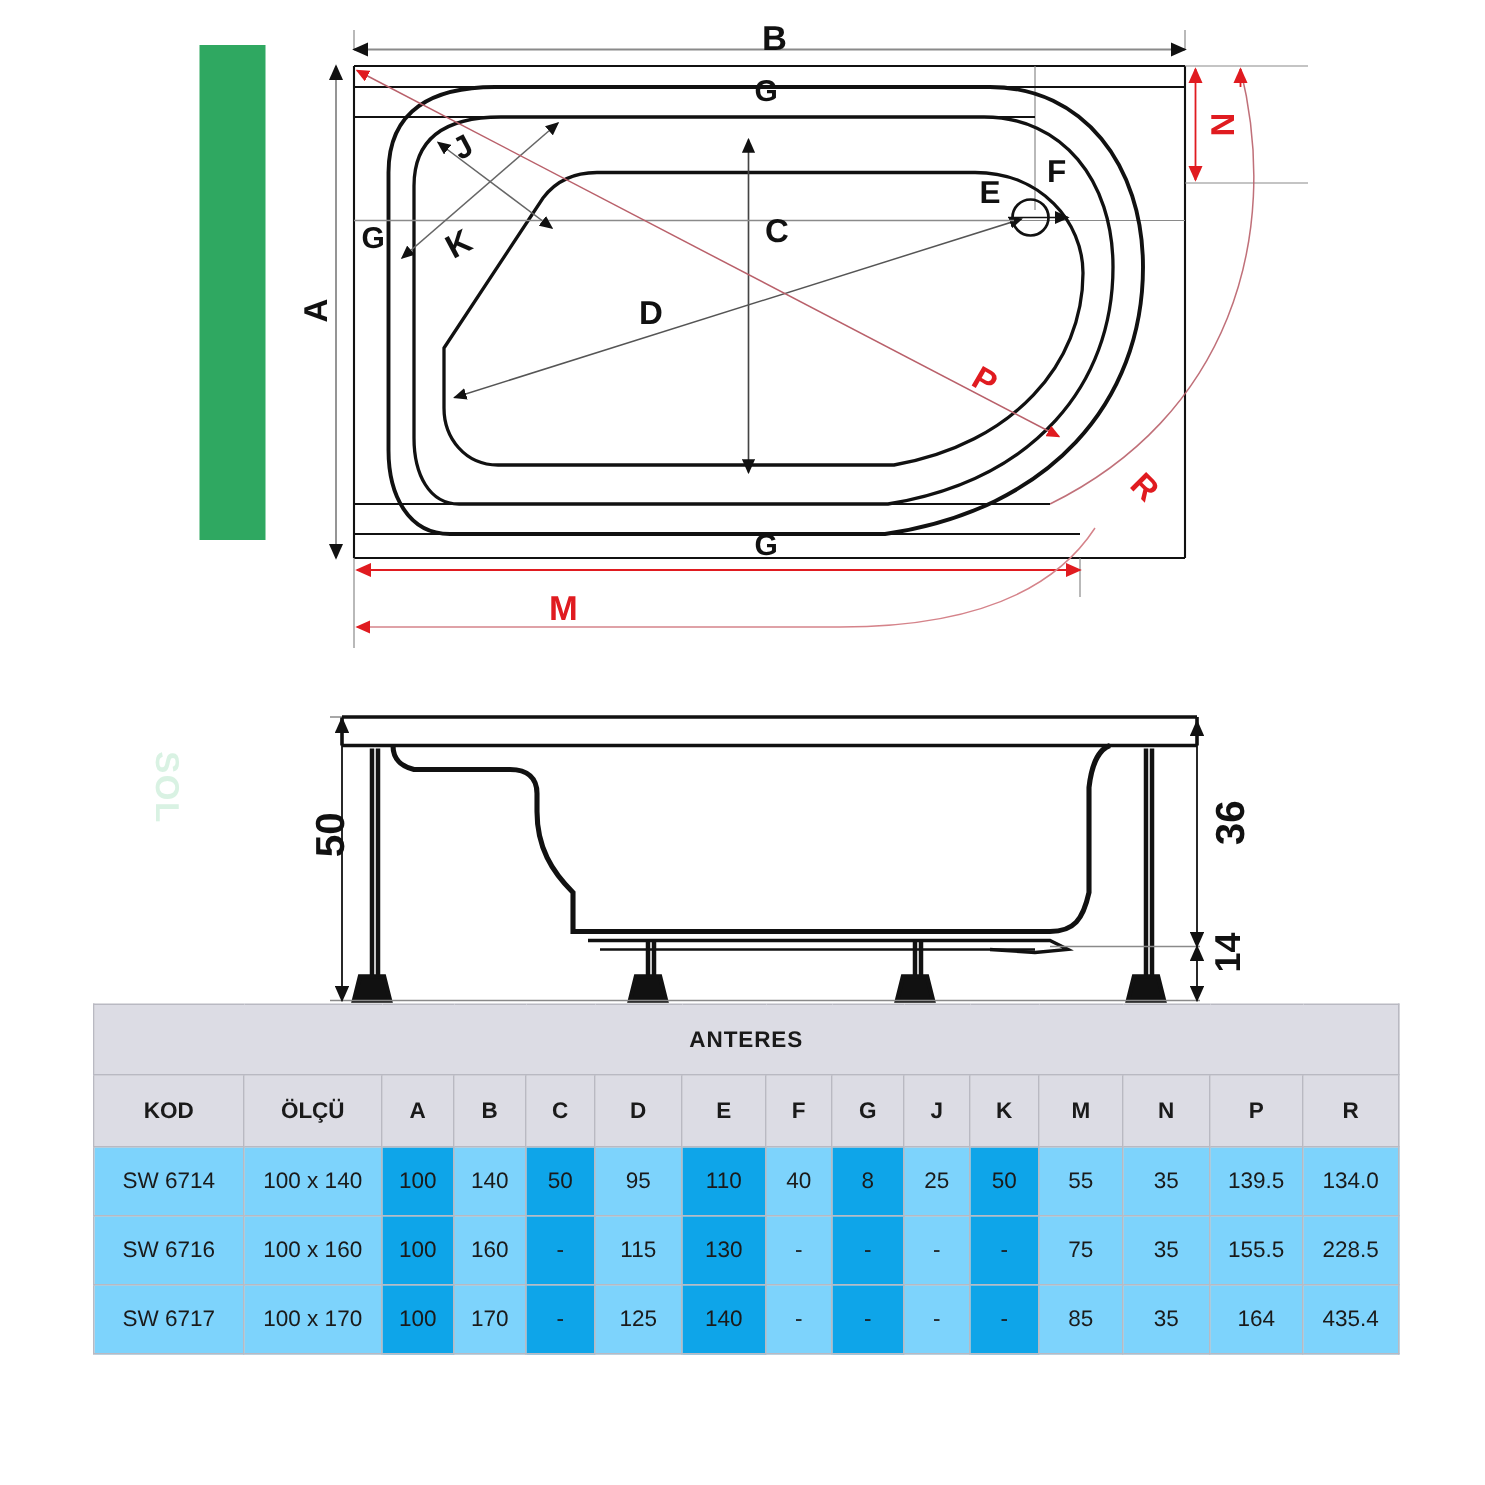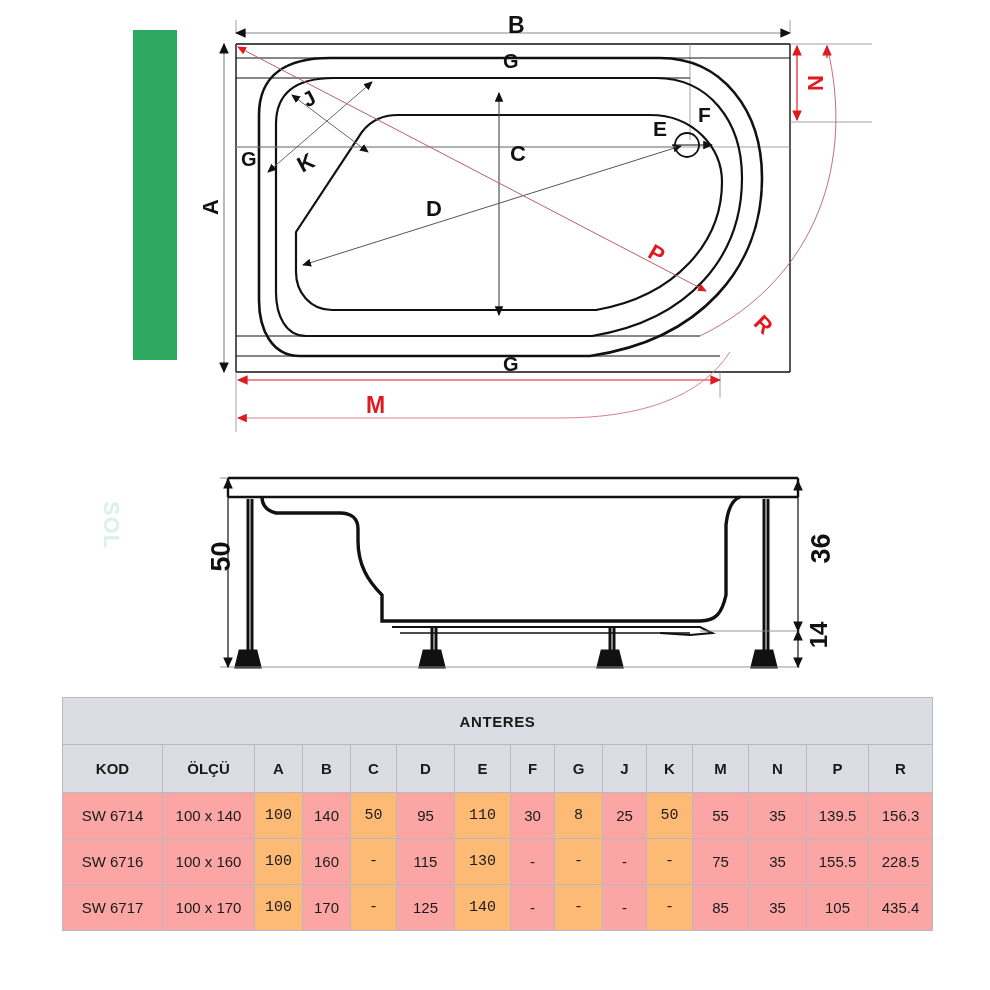--- a/index.html
+++ b/index.html
@@ -31,21 +31,21 @@
     display:flex;align-items:center;justify-content:center;
     color:#d9f2e3;font-weight:bold;font-size:22px;letter-spacing:1px;
     font-family:"Liberation Sans", sans-serif;
   }
 
   
   #side-view{position:absolute;left:0;top:455px;width:990px;height:230px;}
   #side-svg{position:absolute;left:0;top:0;}
 
   
-  #spec-table-wrap{position:absolute;left:62px;top:697px;width:860px;}
+  #spec-table-wrap{position:absolute;left:62px;top:669px;width:860px;}
   table#spec-table{
     border-collapse:collapse;
     width:860px;
     table-layout:fixed;
     font-family:"Liberation Sans", sans-serif;
   }
   #spec-table td,#spec-table th{
     border:1px solid #b9b9c2;
     text-align:center;
     vertical-align:middle;
@@ -64,22 +64,22 @@
   tr.head-row th{
     background:#dcdce4;
     height:47px;
     font-weight:bold;
     font-size:16px;
     border-top:1px solid #9c9caa;
     border-bottom:1px solid #9c9caa;
     margin-top:46px;
   }
   tr.head-row th.red,td.red{color:#c0282f;}
-  tr.data-row td{height:45px;background:#fca5a5;}
-  tr.data-row td.shade{background:#fdba74;font-family:Liberation Mono, monospace;}
+  tr.data-row td{height:45px;background:#7dd3fc;}
+  tr.data-row td.shade{background:#0ea5e9;}
   td.code{font-size:15px;}
   td.size{font-size:15px;margin-left:10px;}
 </style>
 </head>
 <body>
 
 <div id="root">
 
   <div id="plan-view">
 
@@ -344,28 +344,28 @@
       </tr>
 
       <tr class="data-row">
         <td class="code">SW 6714</td>
         <td class="size">100 x 140</td>
         <td class="shade">100</td>
         <td>140</td>
         <td class="shade">50</td>
         <td>95</td>
         <td class="shade">110</td>
-        <td>30</td>
+        <td>40</td>
         <td class="shade">8</td>
         <td>25</td>
         <td class="shade">50</td>
         <td class="red">55</td>
         <td class="red">35</td>
         <td class="red">139.5</td>
-        <td class="red">156.3</td>
+        <td class="red">134.0</td>
       </tr>
 
 
       <tr class="data-row">
         <td class="code">SW 6716</td>
         <td class="size">100 x 160</td>
         <td class="shade">100</td>
         <td>160</td>
         <td class="shade">-</td>
         <td>115</td>
@@ -387,20 +387,20 @@
         <td>170</td>
         <td class="shade">-</td>
         <td>125</td>
         <td class="shade">140</td>
         <td>-</td>
         <td class="shade">-</td>
         <td>-</td>
         <td class="shade">-</td>
         <td class="red">85</td>
         <td class="red">35</td>
-        <td class="red">105</td>
+        <td class="red">164</td>
         <td class="red">435.4</td>
       </tr>
     </tbody>
       </table>
   </div>
 
 </div>
 
 </body></html>

